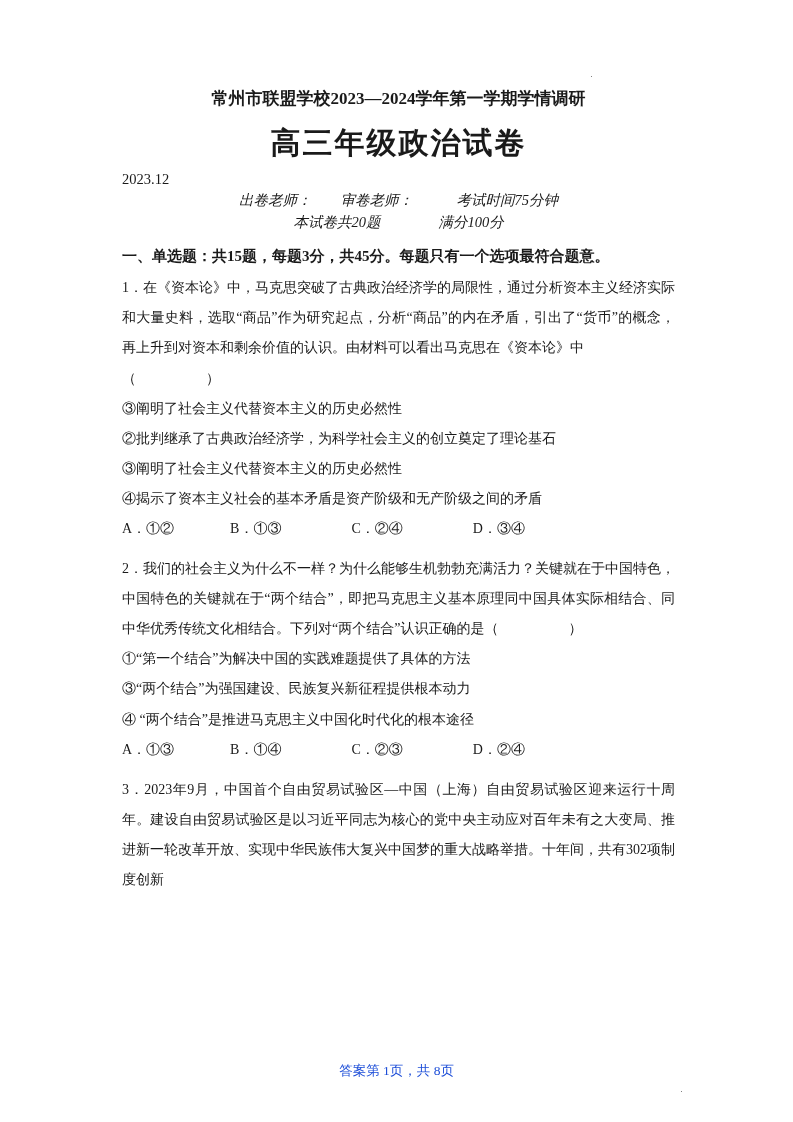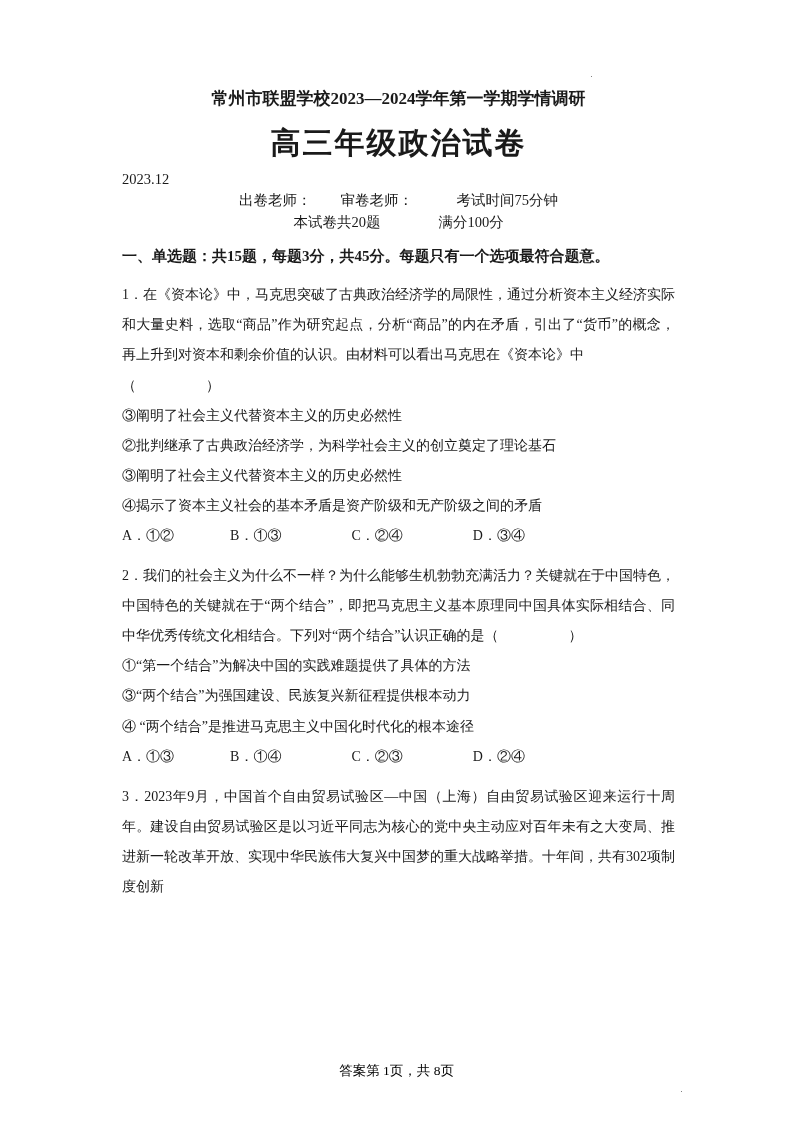--- a/index.html
+++ b/index.html
@@ -43,20 +43,21 @@
     font-size: 14.5px;
     margin-top: 8px;
     padding-right: 12px;
     line-height: 1.3;
   }
   .info-line {
     text-align: center;
     font-size: 14.5px;
     line-height: 1.55;
     white-space: pre-wrap;
+    font-style: italic;
   }
   .notices { margin-top: 12px; }
   .notices-heading {
     font-weight: bold;
     font-size: 15px;
     line-height: 1.6;
   }
   .notice-line {
     font-size: 14.5px;
     line-height: 1.55;
@@ -64,35 +65,35 @@
     white-space: pre-wrap;
   }
   .notice-line.indent { padding-left: 28px; }
 
   .section-heading {
     font-weight: bold;
     font-size: 15px;
     margin-top: 8px;
     line-height: 1.9;
   }
-  .question { margin-top: 10px; }
+  .question { margin-top: 3px; }
   .question + .question { margin-top: 10px; }
   .qline {
     font-size: 14px;
     line-height: 2.15;
     white-space: pre-wrap;
   }
   .qline.stem { text-align: justify; }
   .footer {
     position: absolute;
     left: 0; right: 0;
     bottom: 42px;
     text-align: center;
     font-size: 13.5px;
-    color: #000000;
+    color: #1d4ed8;
   }
 </style>
 </head>
 <body>
 
 <div class="page">
 
   <span class="corner-mark top">·</span>
 
   <header>

